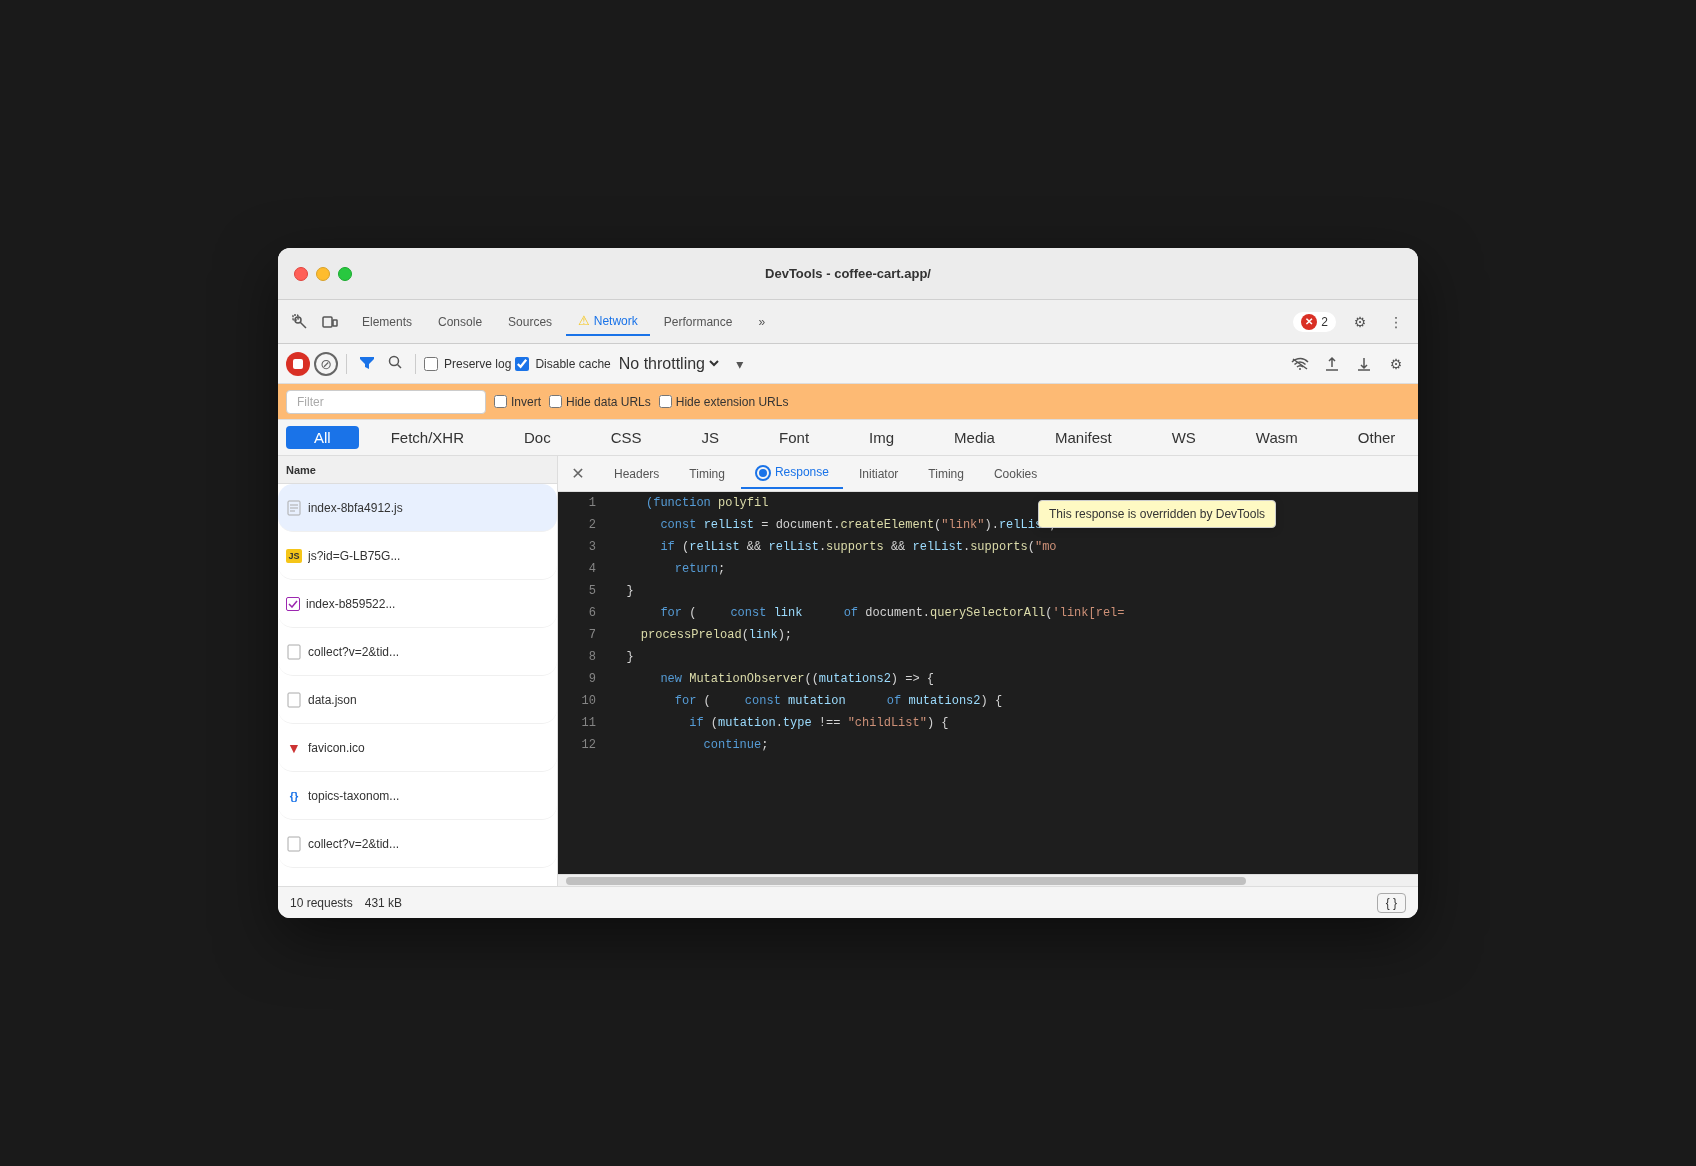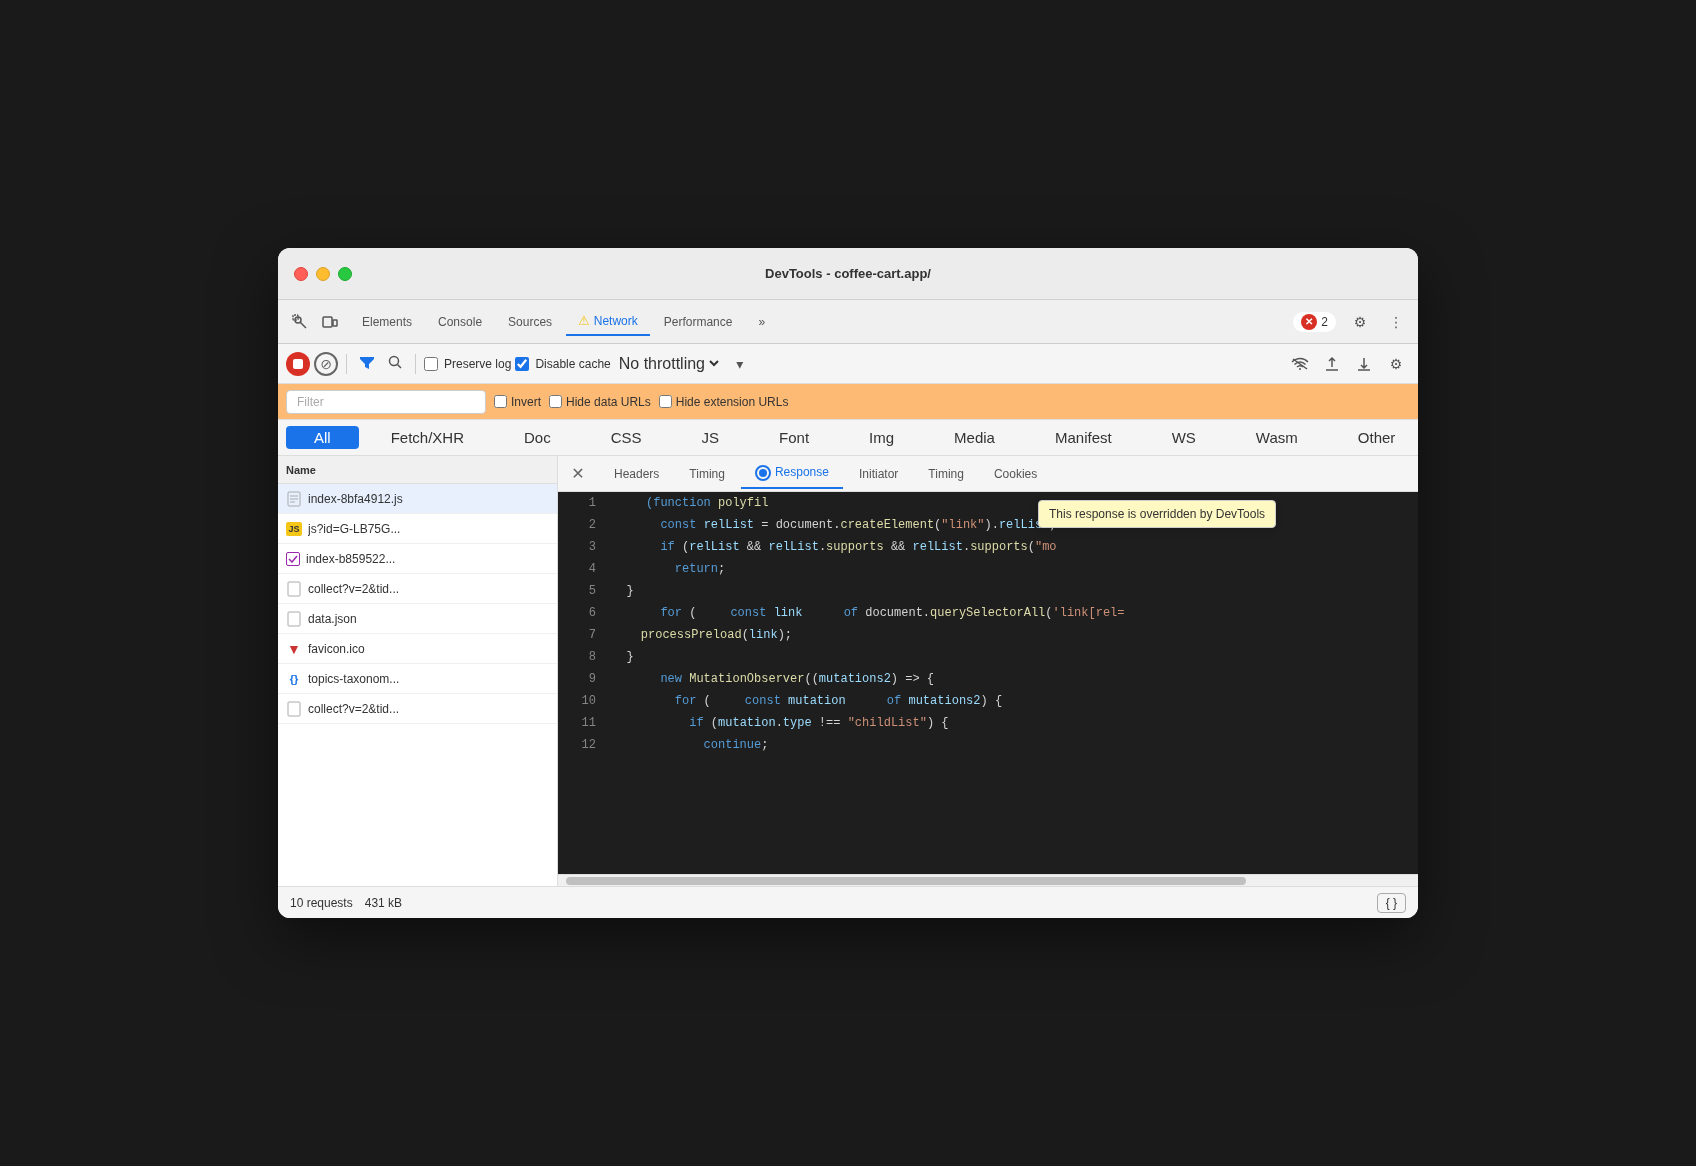--- a/index.html
+++ b/index.html
@@ -262,26 +262,27 @@
       padding: 0 8px;
       background: #f0f0f0;
       border-bottom: 1px solid #ddd;
       font-size: 11px;
       font-weight: 600;
       color: #333;
     }
     .request-item {
       display: flex;
       align-items: center;
-      height: 30px;
+      height: 48px;
       padding: 0 8px;
       border-bottom: 1px solid #f0f0f0;
       font-size: 12px;
       cursor: pointer;
       gap: 6px;
+      border-radius: 15px;
     }
     .request-item.selected { background: #e8f0fe; }
     .request-icon {
       width: 16px;
       height: 16px;
       display: flex;
       align-items: center;
       justify-content: center;
       flex-shrink: 0;
     }

